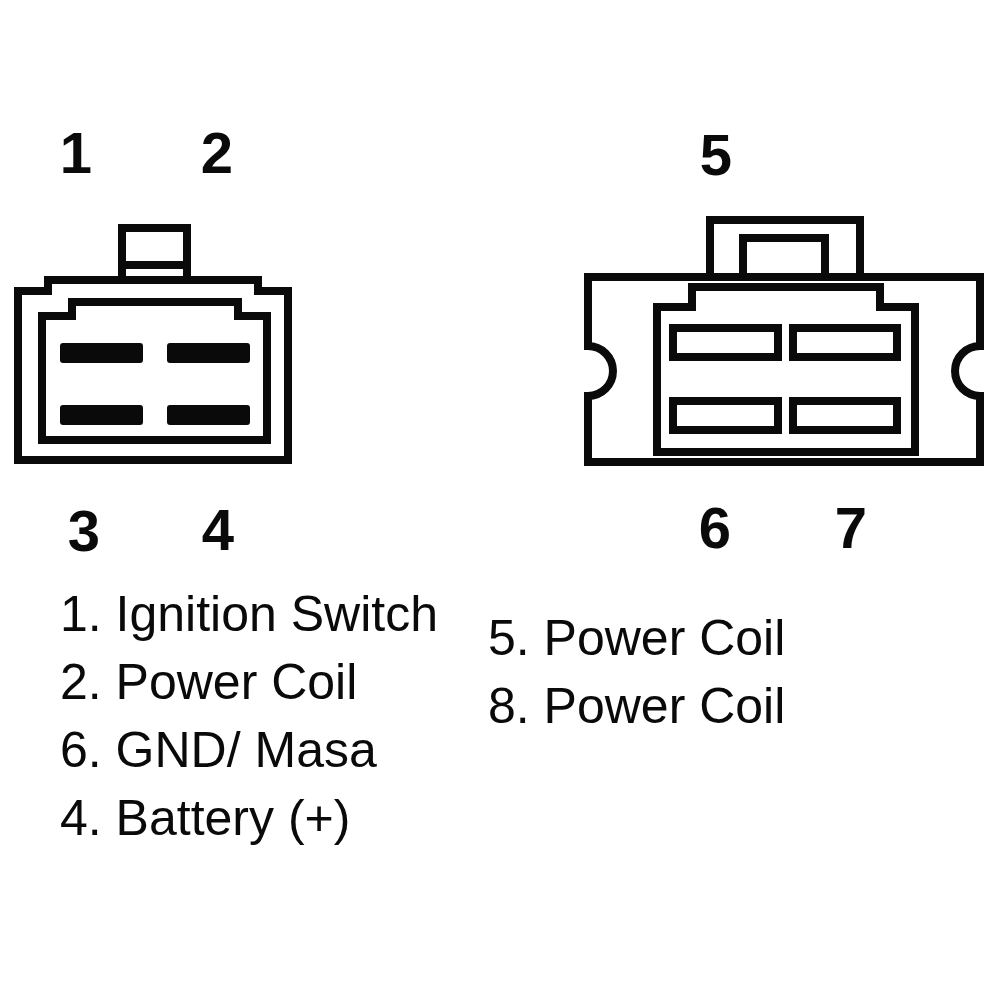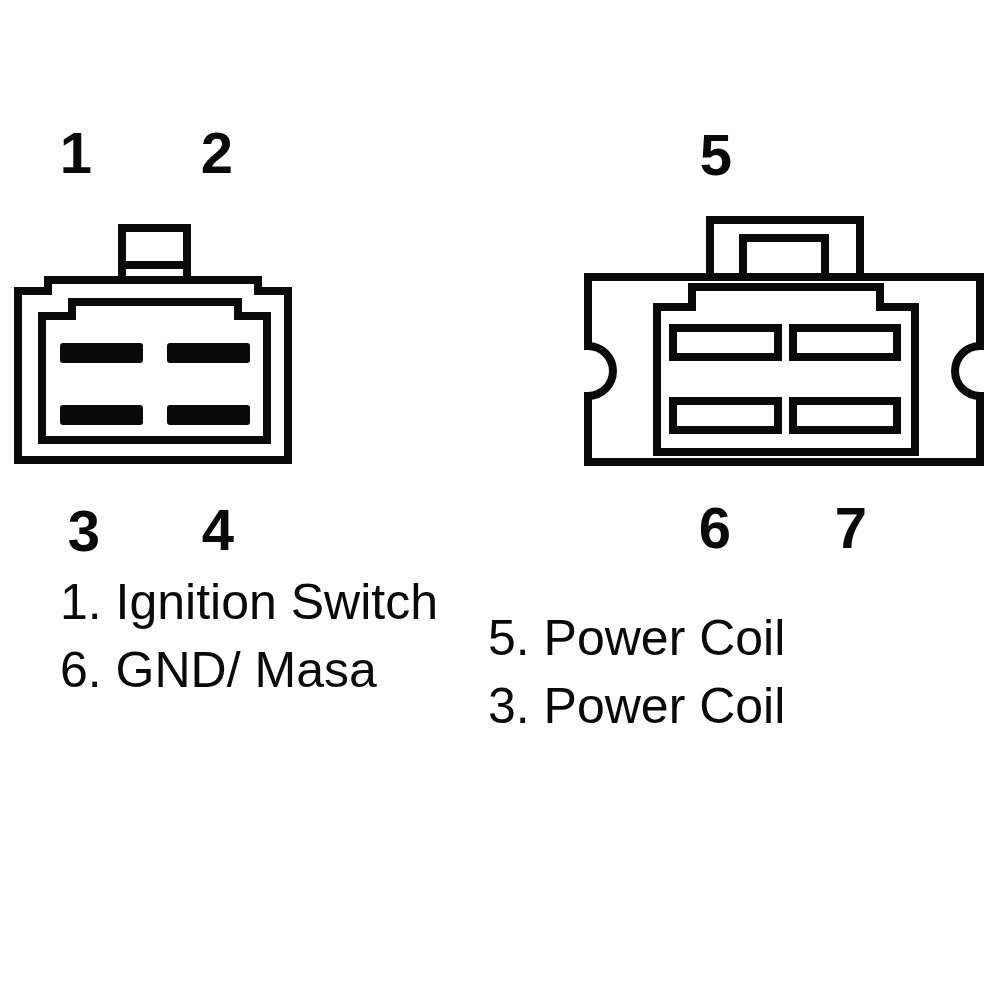--- a/index.html
+++ b/index.html
@@ -93,23 +93,25 @@
   </svg>
 
   <div class="pin-num" style="left:76px;  top:153px;">1</div>
   <div class="pin-num" style="left:217px; top:153px;">2</div>
   <div class="pin-num" style="left:84px;  top:531px;">3</div>
   <div class="pin-num" style="left:218px; top:530px;">4</div>
   <div class="pin-num" style="left:716px; top:155px;">5</div>
   <div class="pin-num" style="left:715px; top:528px;">6</div>
   <div class="pin-num" style="left:851px; top:528px;">7</div>
 
-  <div class="legend-col" style="left:60px; top:568px;">
+  <div class="legend-col" style="left:60px; top:580px;">
     <div class="legend-item">1. Ignition Switch</div>
+    <div class="legend-item">2. Power Coil</div>
     <div class="legend-item">6. GND/ Masa</div>
+    <div class="legend-item">4. Battery (+)</div>
   </div>
 
   <div class="legend-col" style="left:488px; top:604px;">
     <div class="legend-item">5. Power Coil</div>
-    <div class="legend-item">3. Power Coil</div>
+    <div class="legend-item">8. Power Coil</div>
   </div>
 
 </div>
 
 </body></html>

